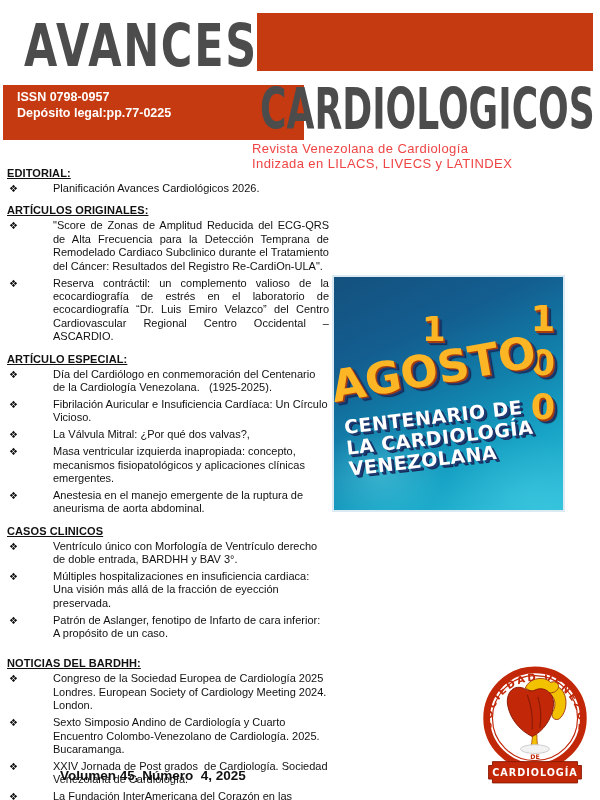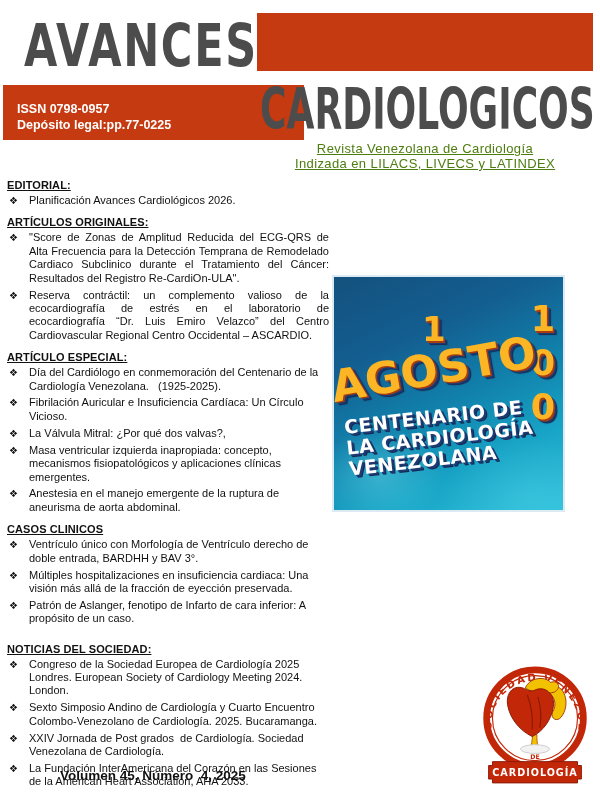--- a/index.html
+++ b/index.html
@@ -5,35 +5,35 @@
   html,body{margin:0;padding:0;}
   body{width:600px;height:800px;background:#ffffff;font-family:"Liberation Sans",sans-serif;position:relative;overflow:hidden;}
   .page{position:absolute;inset:0;background:#ffffff;}
 
   
   .title-avances{position:absolute;left:24px;top:12px;width:240px;height:62px;
     font-family:"DejaVu Sans",sans-serif;font-weight:bold;font-size:50px;color:#4d4c4c;
     letter-spacing:2px;transform:scale(.86,1.18);transform-origin:left top;white-space:nowrap;}
   .red-top-block{position:absolute;left:257px;top:13px;width:336px;height:58px;background:var(--accent);}
   .red-band{position:absolute;left:3px;top:85px;width:301px;height:55px;background:var(--accent);
-    color:#fff;font-weight:bold;font-size:12.5px;line-height:16px;padding:16px 0 0 14px;box-sizing:border-box;}
+    color:#fff;font-weight:bold;font-size:12.5px;line-height:16px;padding:4px 0 0 14px;box-sizing:border-box;}
   .title-cardio{position:absolute;left:260px;top:76px;width:336px;height:66px;
     font-family:"DejaVu Sans",sans-serif;font-weight:bold;font-size:44px;color:#4d4c4c;
     transform:scale(.82,1.3);transform-origin:left top;white-space:nowrap;}
-  .subtitle{position:absolute;left:252px;top:141px;width:346px;text-align:center;
-    color:#4d7c0f;font-size:13px;line-height:15px;letter-spacing:.4px;white-space:nowrap;text-decoration:underline;}
+  .subtitle{position:absolute;left:252px;top:141px;width:346px;
+    color:#ef4444;font-size:13px;line-height:15px;letter-spacing:.4px;white-space:nowrap;}
 
   
   .toc{position:absolute;left:7px;top:163px;width:322px;color:#111;}
   .toc .heading{font-weight:bold;font-size:11px;text-decoration:underline;margin:9px 0 3px 0;letter-spacing:.1px;}
-  .toc .section:first-child .heading{margin-top:16px;}
+  .toc .section:first-child .heading{margin-top:4px;}
   .toc .section:last-child{margin-top:17px;}
   .toc .item{display:flex;align-items:flex-start;margin:0 0 3.5px 0;}
   .toc .bullet{flex:0 0 20px;font-size:10px;line-height:13.4px;padding-left:2px;}
-  .toc .item-text{flex:1;font-size:11px;line-height:13.4px;}
+  .toc .item-text{flex:1;font-size:11px;line-height:13.4px;margin-left:24px;}
   .toc .section:nth-child(2) .item-text{text-align:justify;}
 
   
   .poster{position:absolute;left:332px;top:275px;width:233px;height:237px;overflow:hidden;
     border:2px solid #dceaf3;box-sizing:border-box;
     background:
       radial-gradient(90px 70px at 20% 85%, rgba(120,230,240,.35), rgba(0,0,0,0) 70%),
       radial-gradient(120px 90px at 85% 95%, rgba(90,215,235,.30), rgba(0,0,0,0) 70%),
       linear-gradient(155deg,#14517e 0%,#135e90 28%,#1180ab 52%,#18a4c6 75%,#2ec0da 100%);}
   .gold{font-family:"DejaVu Sans",sans-serif;font-weight:bold;color:#fcb525;
@@ -122,21 +122,21 @@
         <div class="item">
           <span class="bullet">❖</span>
           <span class="item-text">Múltiples hospitalizaciones en insuficiencia cardiaca: Una visión más allá de la fracción de eyección preservada.</span>
         </div>
         <div class="item">
           <span class="bullet">❖</span>
           <span class="item-text">Patrón de Aslanger, fenotipo de Infarto de cara inferior: A propósito de un caso.</span>
         </div>
       </div>
       <div class="section">
-        <div class="heading">NOTICIAS DEL SOCIEDAD:</div>
+        <div class="heading">NOTICIAS DEL BARDHH:</div>
         <div class="item">
           <span class="bullet">❖</span>
           <span class="item-text">Congreso de la Sociedad Europea de Cardiología 2025 Londres. European Society of Cardiology Meeting 2024. London.</span>
         </div>
         <div class="item">
           <span class="bullet">❖</span>
           <span class="item-text">Sexto Simposio Andino de Cardiología y Cuarto Encuentro Colombo-Venezolano de Cardiología. 2025. Bucaramanga.</span>
         </div>
         <div class="item">
           <span class="bullet">❖</span>

